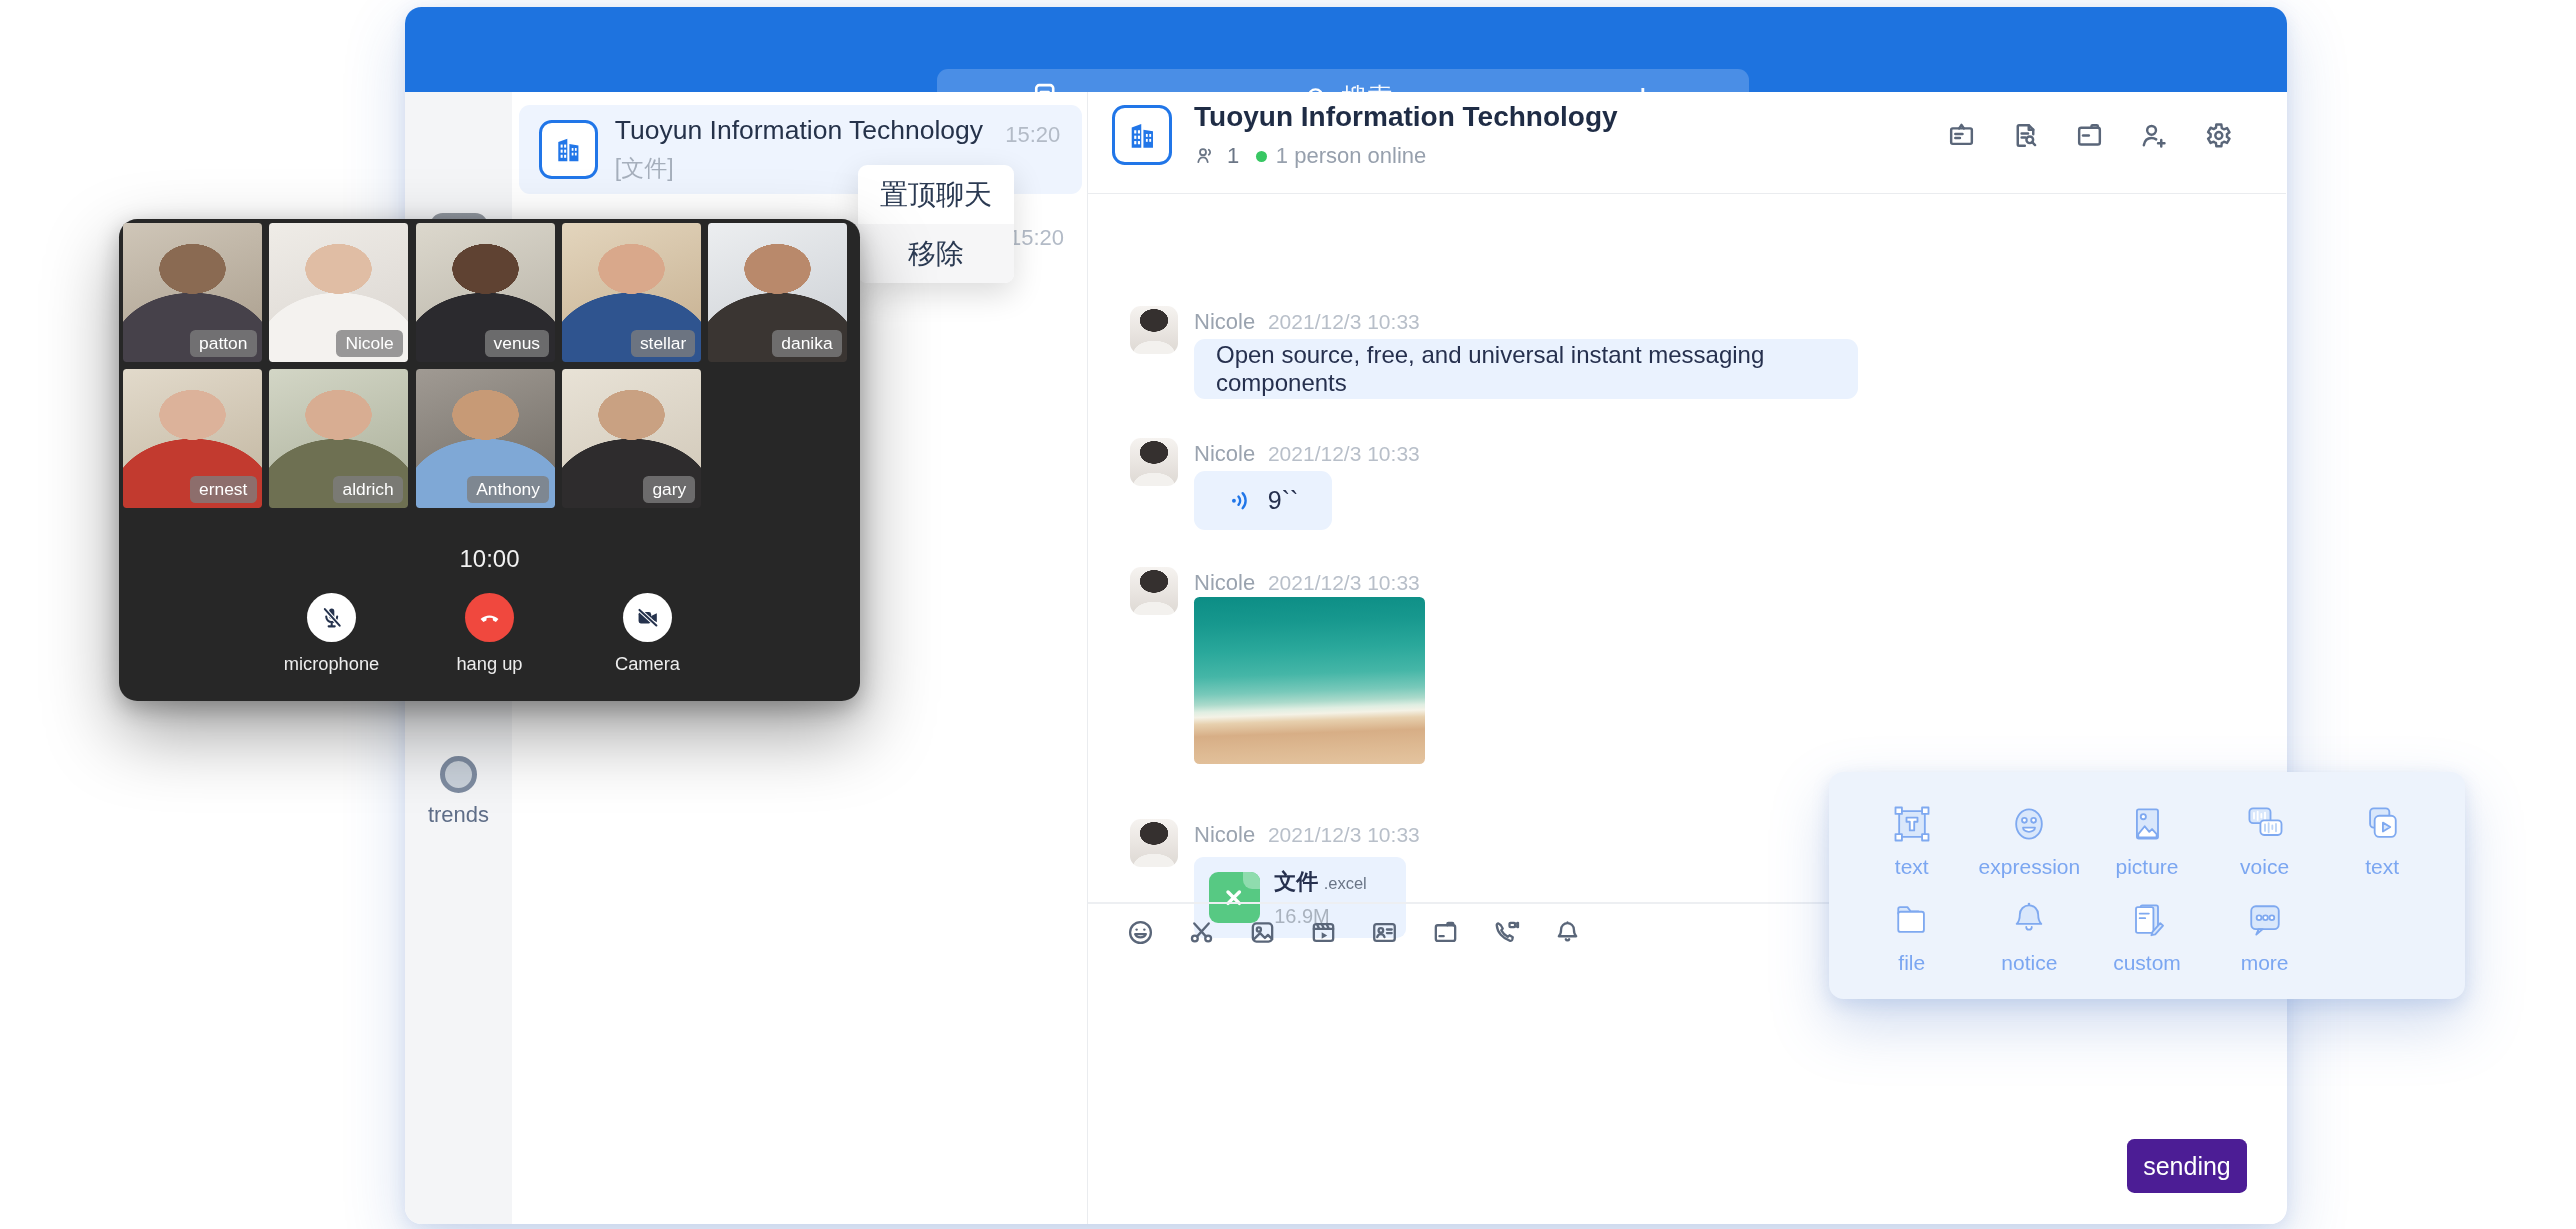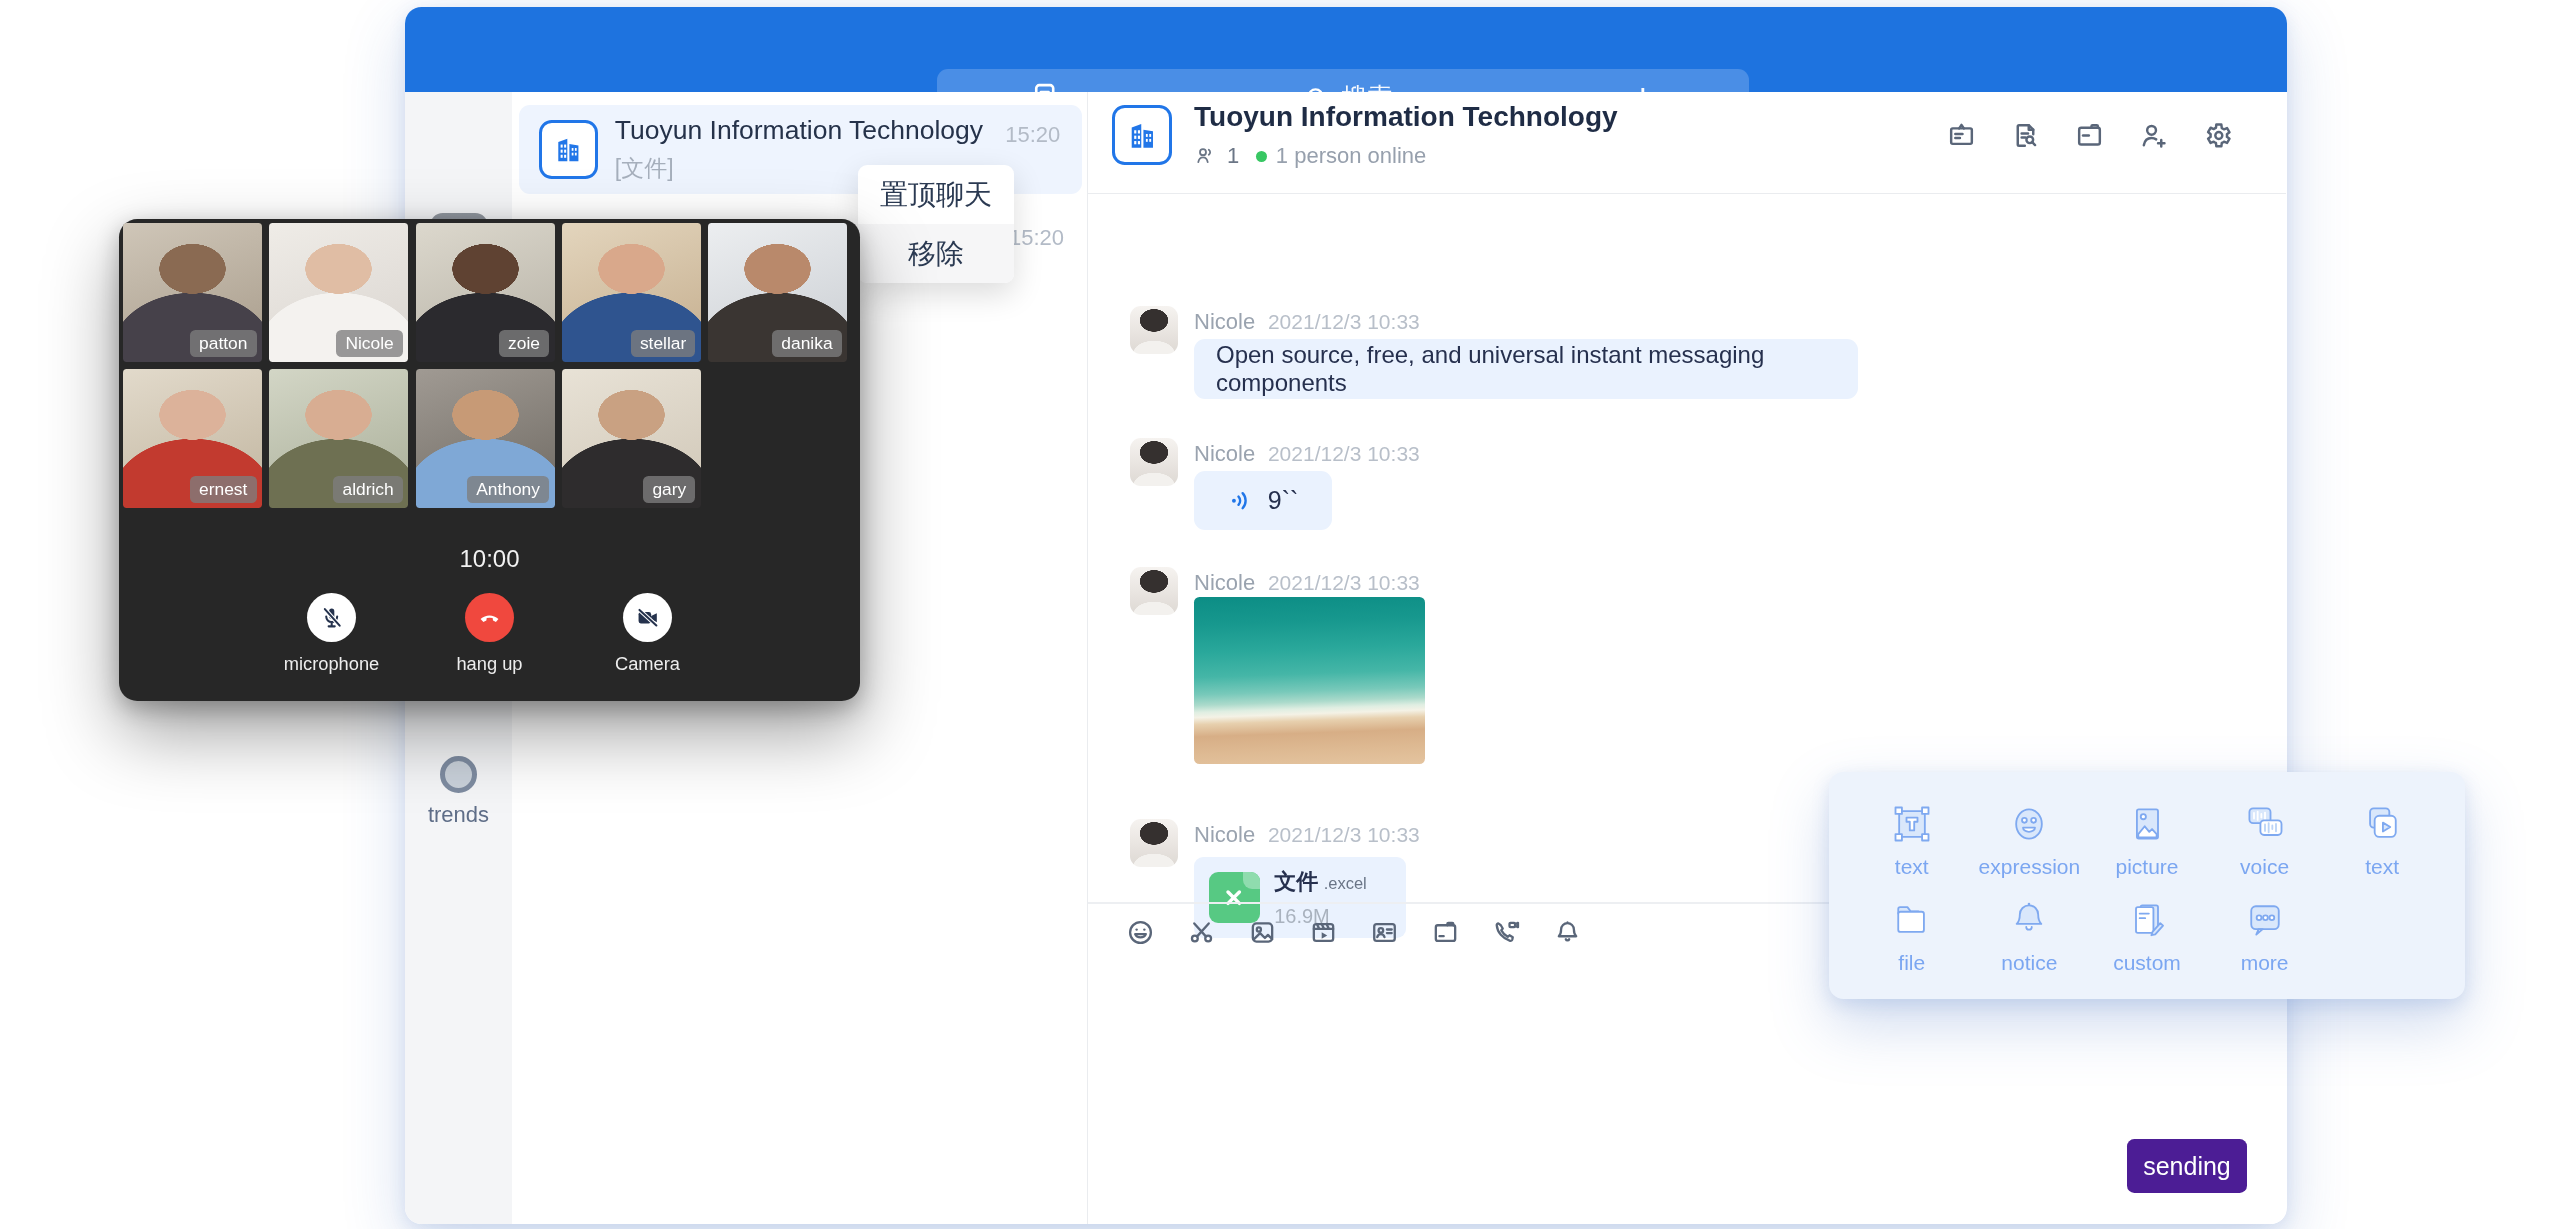--- a/index.html
+++ b/index.html
@@ -435,21 +435,21 @@
 
 <div class="call-overlay">
   <div class="video-grid">
       <div class="tile" style="--bg1: #cfc6b8; --bg2: #a79b8a; --body: #46414a; --head: #8a6a52;">
         <span class="tag">patton</span>
       </div>
       <div class="tile" style="--bg1: #efece7; --bg2: #d9d4cf; --body: #f4f2ef; --head: #e0bda4;">
         <span class="tag">Nicole</span>
       </div>
       <div class="tile" style="--bg1: #dcd8cd; --bg2: #b5b0a4; --body: #2b2a2e; --head: #5f4232;">
-        <span class="tag">zoie</span>
+        <span class="tag">venus</span>
       </div>
       <div class="tile" style="--bg1: #e3d5bd; --bg2: #c4ad8d; --body: #2f548f; --head: #d9a88b;">
         <span class="tag">stellar</span>
       </div>
       <div class="tile" style="--bg1: #eceef0; --bg2: #c9cdd2; --body: #3a3532; --head: #b9896b;">
         <span class="tag">danika</span>
       </div>
       <div class="tile" style="--bg1: #e2dacb; --bg2: #c0b49e; --body: #c23a2f; --head: #dcb29a;">
         <span class="tag">ernest</span>
       </div>

